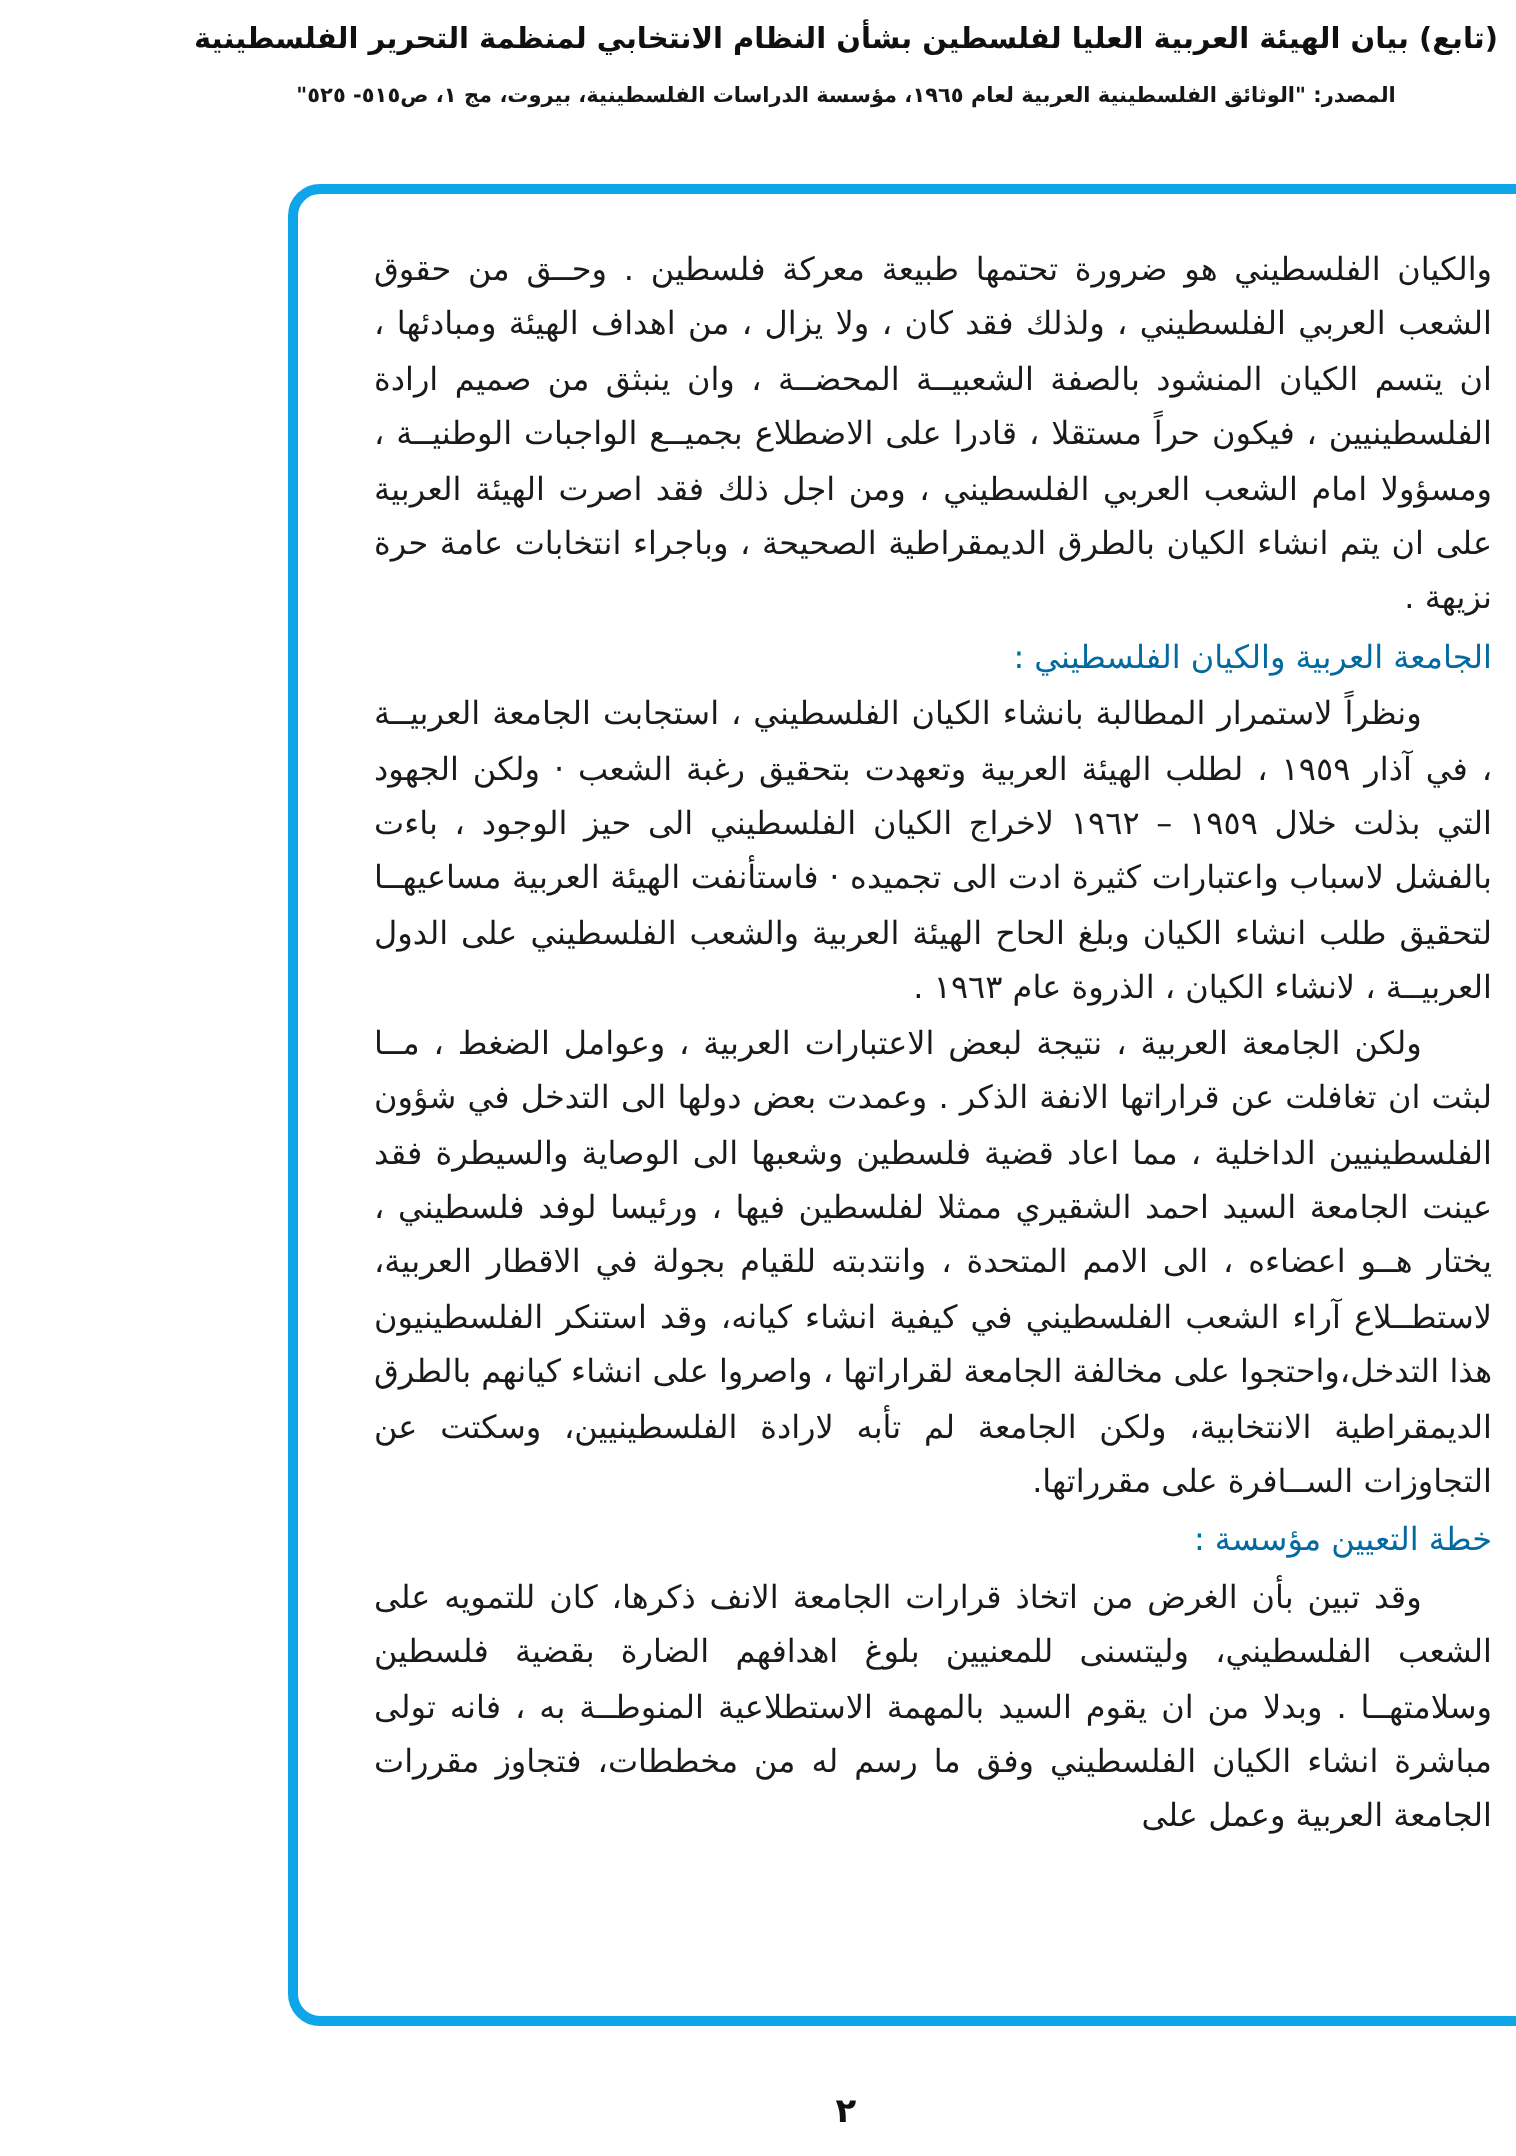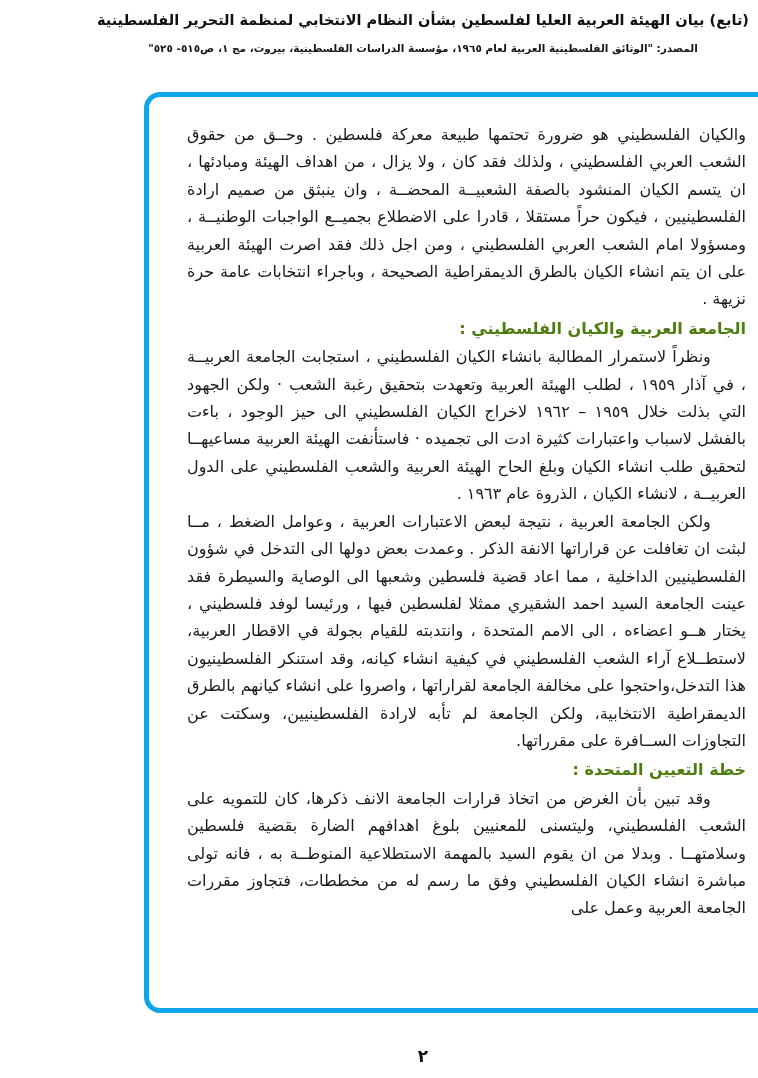--- a/index.html
+++ b/index.html
@@ -57,23 +57,23 @@
     text-align: justify;
     color: #1a1a1a;
   }
   .para {
     margin: 0;
   }
   .para.indent {
     text-indent: 2.2em;
   }
   .heading {
-    font-weight: bold;
+    font-weight: normal;
     margin: 2px 0 1px 0;
-    color: #4d7c0f;
+    color: #0369a1;
   }
   .page-number {
     position: absolute;
     top: 1046px;
     left: 0;
     right: 0;
     text-align: center;
     font-size: 17px;
     font-weight: bold;
     color: #111111;
@@ -87,20 +87,20 @@
   <div class="doc-title">(تابع) بيان الهيئة العربية العليا لفلسطين بشأن النظام الانتخابي لمنظمة التحرير الفلسطينية</div>
 
   <div class="doc-source">المصدر: "الوثائق الفلسطينية العربية لعام ١٩٦٥، مؤسسة الدراسات الفلسطينية، بيروت، مج ١، ص٥١٥- ٥٢٥"</div>
 
   <div class="text-frame">
     <div class="doc-body">
         <div class="para">والكيان الفلسطيني هو ضرورة تحتمها طبيعة معركة فلسطين . وحــق من حقوق الشعب العربي الفلسطيني ، ولذلك فقد كان ، ولا يزال ، من اهداف الهيئة ومبادئها ، ان يتسم الكيان المنشود بالصفة الشعبيــة المحضــة ، وان ينبثق من صميم ارادة الفلسطينيين ، فيكون حراً مستقلا ، قادرا على الاضطلاع بجميــع الواجبات الوطنيــة ، ومسؤولا امام الشعب العربي الفلسطيني ، ومن اجل ذلك فقد اصرت الهيئة العربية على ان يتم انشاء الكيان بالطرق الديمقراطية الصحيحة ، وباجراء انتخابات عامة حرة نزيهة .</div>
         <div class="heading">الجامعة العربية والكيان الفلسطيني :</div>
         <div class="para indent">ونظراً لاستمرار المطالبة بانشاء الكيان الفلسطيني ، استجابت الجامعة العربيــة ، في آذار ١٩٥٩ ، لطلب الهيئة العربية وتعهدت بتحقيق رغبة الشعب · ولكن الجهود التي بذلت خلال ١٩٥٩ – ١٩٦٢ لاخراج الكيان الفلسطيني الى حيز الوجود ، باءت بالفشل لاسباب واعتبارات كثيرة ادت الى تجميده · فاستأنفت الهيئة العربية مساعيهــا لتحقيق طلب انشاء الكيان وبلغ الحاح الهيئة العربية والشعب الفلسطيني على الدول العربيــة ، لانشاء الكيان ، الذروة عام ١٩٦٣ .</div>
         <div class="para indent">ولكن الجامعة العربية ، نتيجة لبعض الاعتبارات العربية ، وعوامل الضغط ، مــا لبثت ان تغافلت عن قراراتها الانفة الذكر . وعمدت بعض دولها الى التدخل في شؤون الفلسطينيين الداخلية ، مما اعاد قضية فلسطين وشعبها الى الوصاية والسيطرة فقد عينت الجامعة السيد احمد الشقيري ممثلا لفلسطين فيها ، ورئيسا لوفد فلسطيني ، يختار هــو اعضاءه ، الى الامم المتحدة ، وانتدبته للقيام بجولة في الاقطار العربية، لاستطــلاع آراء الشعب الفلسطيني في كيفية انشاء كيانه، وقد استنكر الفلسطينيون هذا التدخل،واحتجوا على مخالفة الجامعة لقراراتها ، واصروا على انشاء كيانهم بالطرق الديمقراطية الانتخابية، ولكن الجامعة لم تأبه لارادة الفلسطينيين، وسكتت عن التجاوزات الســافرة على مقرراتها.</div>
-        <div class="heading">خطة التعيين المتحدة :</div>
+        <div class="heading">خطة التعيين مؤسسة :</div>
         <div class="para indent">وقد تبين بأن الغرض من اتخاذ قرارات الجامعة الانف ذكرها، كان للتمويه على الشعب الفلسطيني، وليتسنى للمعنيين بلوغ اهدافهم الضارة بقضية فلسطين وسلامتهــا . وبدلا من ان يقوم السيد بالمهمة الاستطلاعية المنوطــة به ، فانه تولى مباشرة انشاء الكيان الفلسطيني وفق ما رسم له من مخططات، فتجاوز مقررات الجامعة العربية وعمل على</div>
       </div>
   </div>
 
   <div class="page-number">٢</div>
 
 </div>
 
 </body></html>

